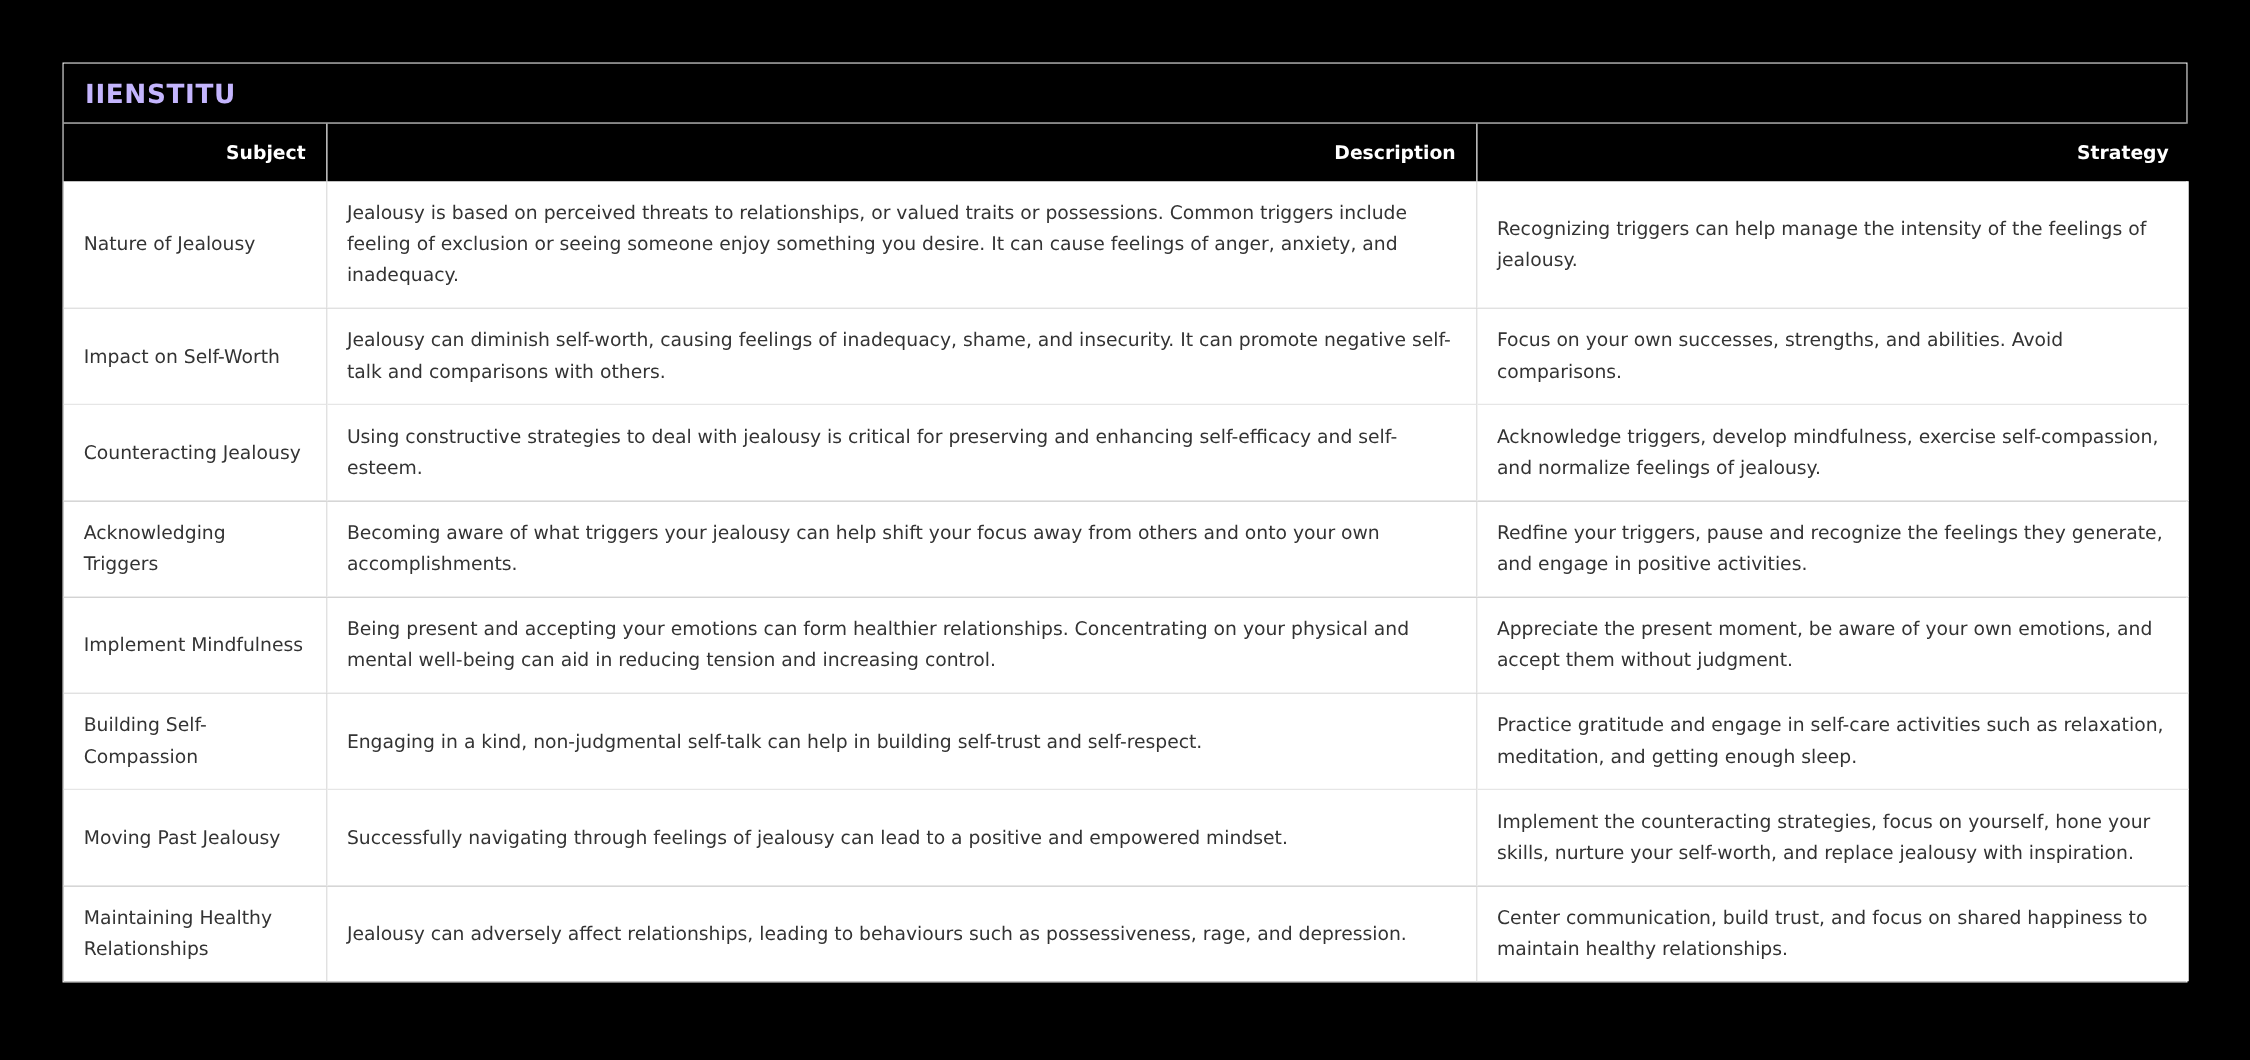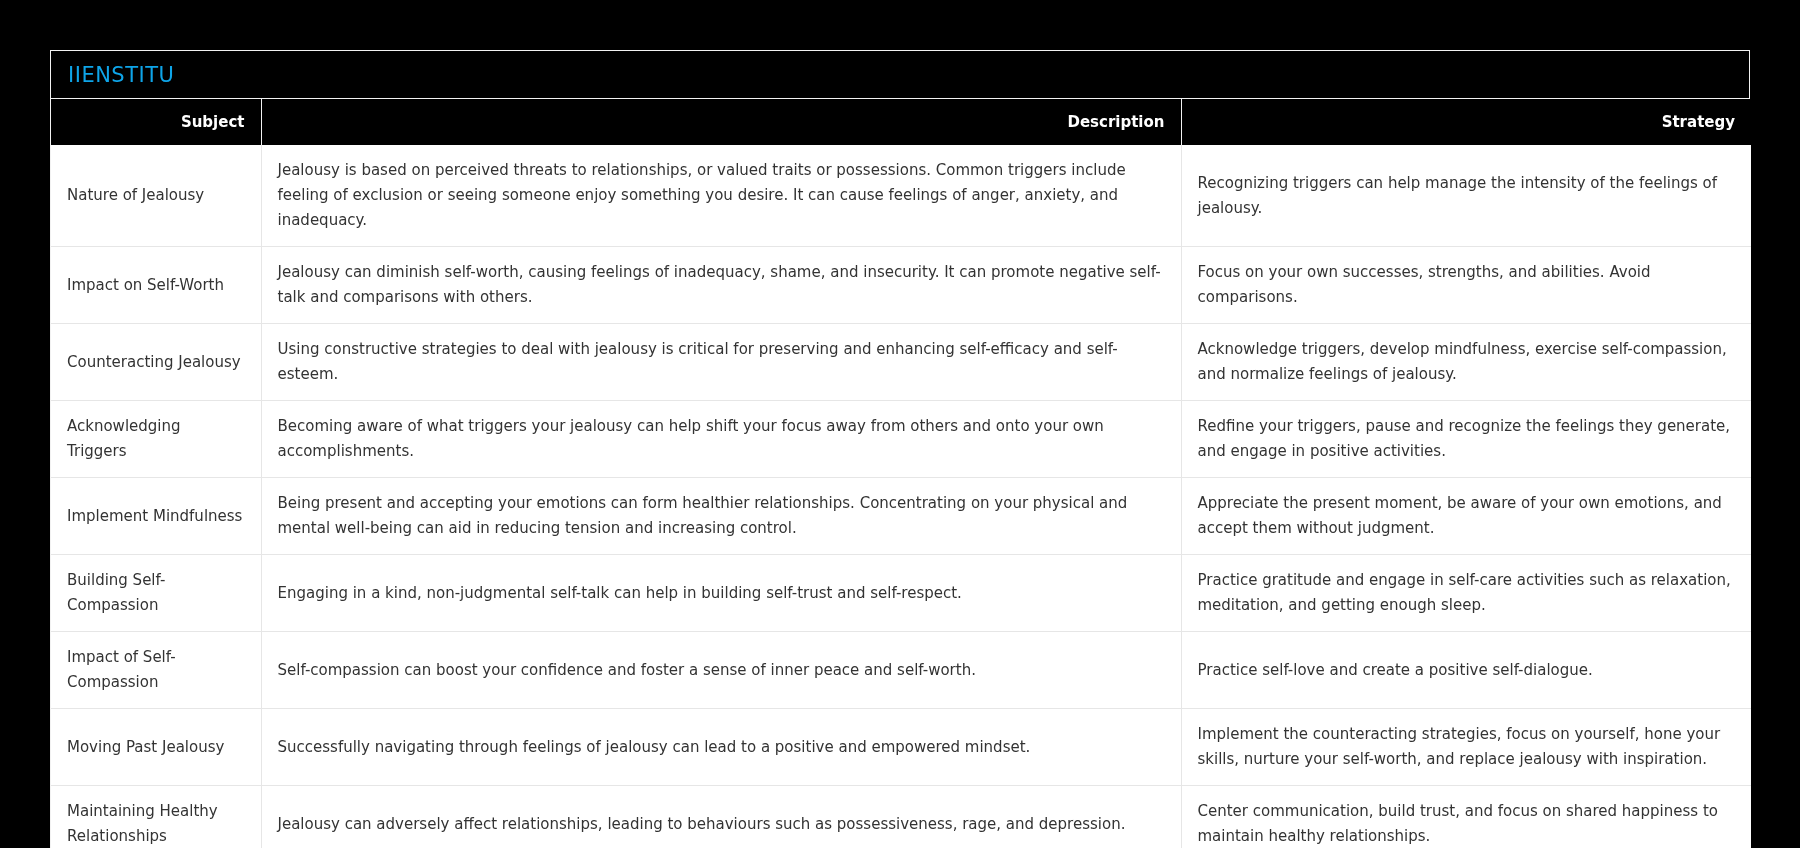--- a/index.html
+++ b/index.html
@@ -20,23 +20,23 @@
   }
   .brand-bar {
     height: 48px;
     display: flex;
     align-items: center;
     padding: 0 17px;
     background: #000000;
     border-bottom: 1px solid #f2f2f2;
   }
   .brand-title {
-    color: #0ea5e9;
+    color: #c4b5fd;
     font-size: 21px;
-    font-weight: 400;
+    font-weight: 700;
     letter-spacing: 0.5px;
   }
   table.data-table {
     width: 100%;
     border-collapse: collapse;
     table-layout: fixed;
   }
   table.data-table th {
     background: #000000;
     color: #ffffff;
@@ -108,25 +108,20 @@
           <td>Implement Mindfulness</td>
           <td>Being present and accepting your emotions can form healthier relationships. Concentrating on your physical and mental well-being can aid in reducing tension and increasing control.</td>
           <td>Appreciate the present moment, be aware of your own emotions, and accept them without judgment.</td>
         </tr>
         <tr>
           <td>Building Self-Compassion</td>
           <td>Engaging in a kind, non-judgmental self-talk can help in building self-trust and self-respect.</td>
           <td>Practice gratitude and engage in self-care activities such as relaxation, meditation, and getting enough sleep.</td>
         </tr>
         <tr>
-          <td>Impact of Self-Compassion</td>
-          <td>Self-compassion can boost your confidence and foster a sense of inner peace and self-worth.</td>
-          <td>Practice self-love and create a positive self-dialogue.</td>
-        </tr>
-        <tr>
           <td>Moving Past Jealousy</td>
           <td>Successfully navigating through feelings of jealousy can lead to a positive and empowered mindset.</td>
           <td>Implement the counteracting strategies, focus on yourself, hone your skills, nurture your self-worth, and replace jealousy with inspiration.</td>
         </tr>
         <tr>
           <td>Maintaining Healthy Relationships</td>
           <td>Jealousy can adversely affect relationships, leading to behaviours such as possessiveness, rage, and depression.</td>
           <td>Center communication, build trust, and focus on shared happiness to maintain healthy relationships.</td>
         </tr>
       </tbody>

